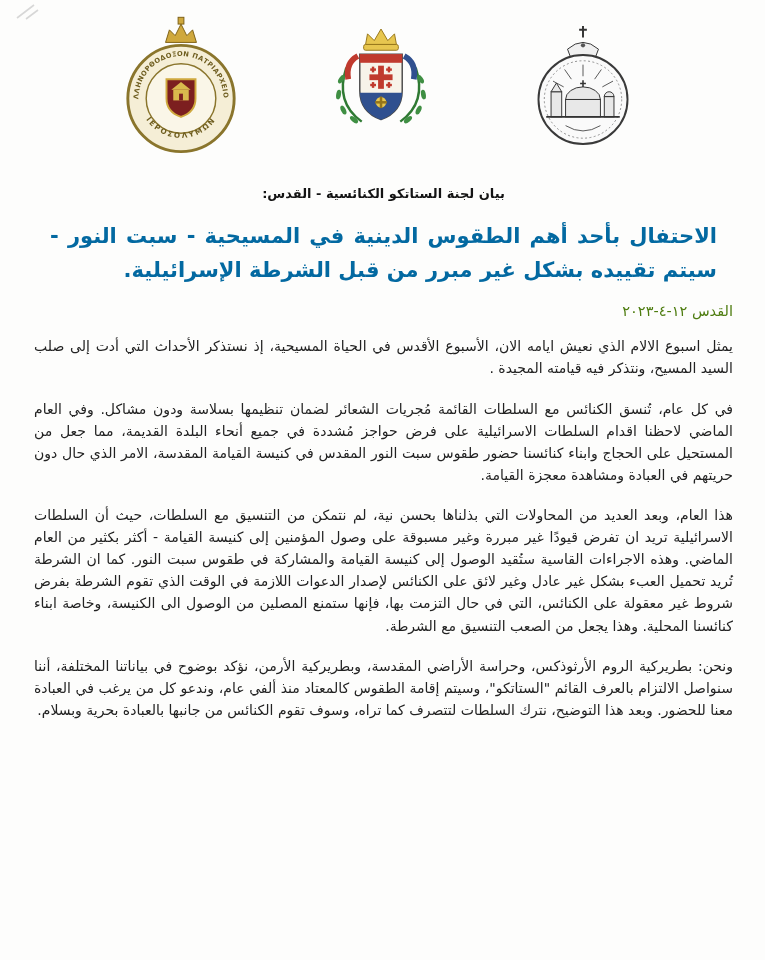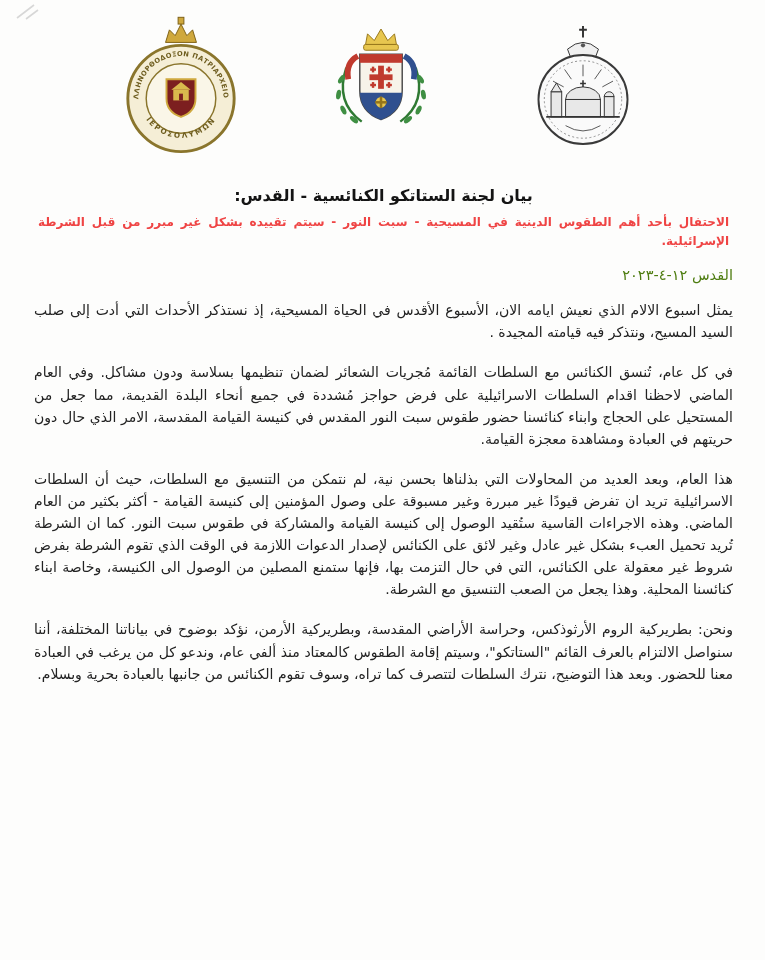--- a/index.html
+++ b/index.html
@@ -33,31 +33,31 @@
   .emblem { flex: 0 0 auto; }
   .content {
     padding: 0 32px 0 34px;
   }
   .title-block {
     margin-top: 34px;
     font-weight: 700;
   }
   .title-main {
     text-align: center;
-    font-size: 16px;
+    font-size: 13px;
     line-height: 1.55;
     margin: 0 0 2px 0;
     color: #141414;
   }
   .title-sub {
     text-align: justify;
-    font-size: 12px;
+    font-size: 21px;
     line-height: 1.6;
-    margin: 4px;
-    color: #ef4444;
+    margin: 16px;
+    color: #0369a1;
   }
   .date-line {
     margin-top: 16px;
     font-size: 14.5px;
     text-align: right;
     color: #4d7c0f;
   }
   .body-text { margin-top: 16px; }
   .body-text p {
     font-size: 14px;

